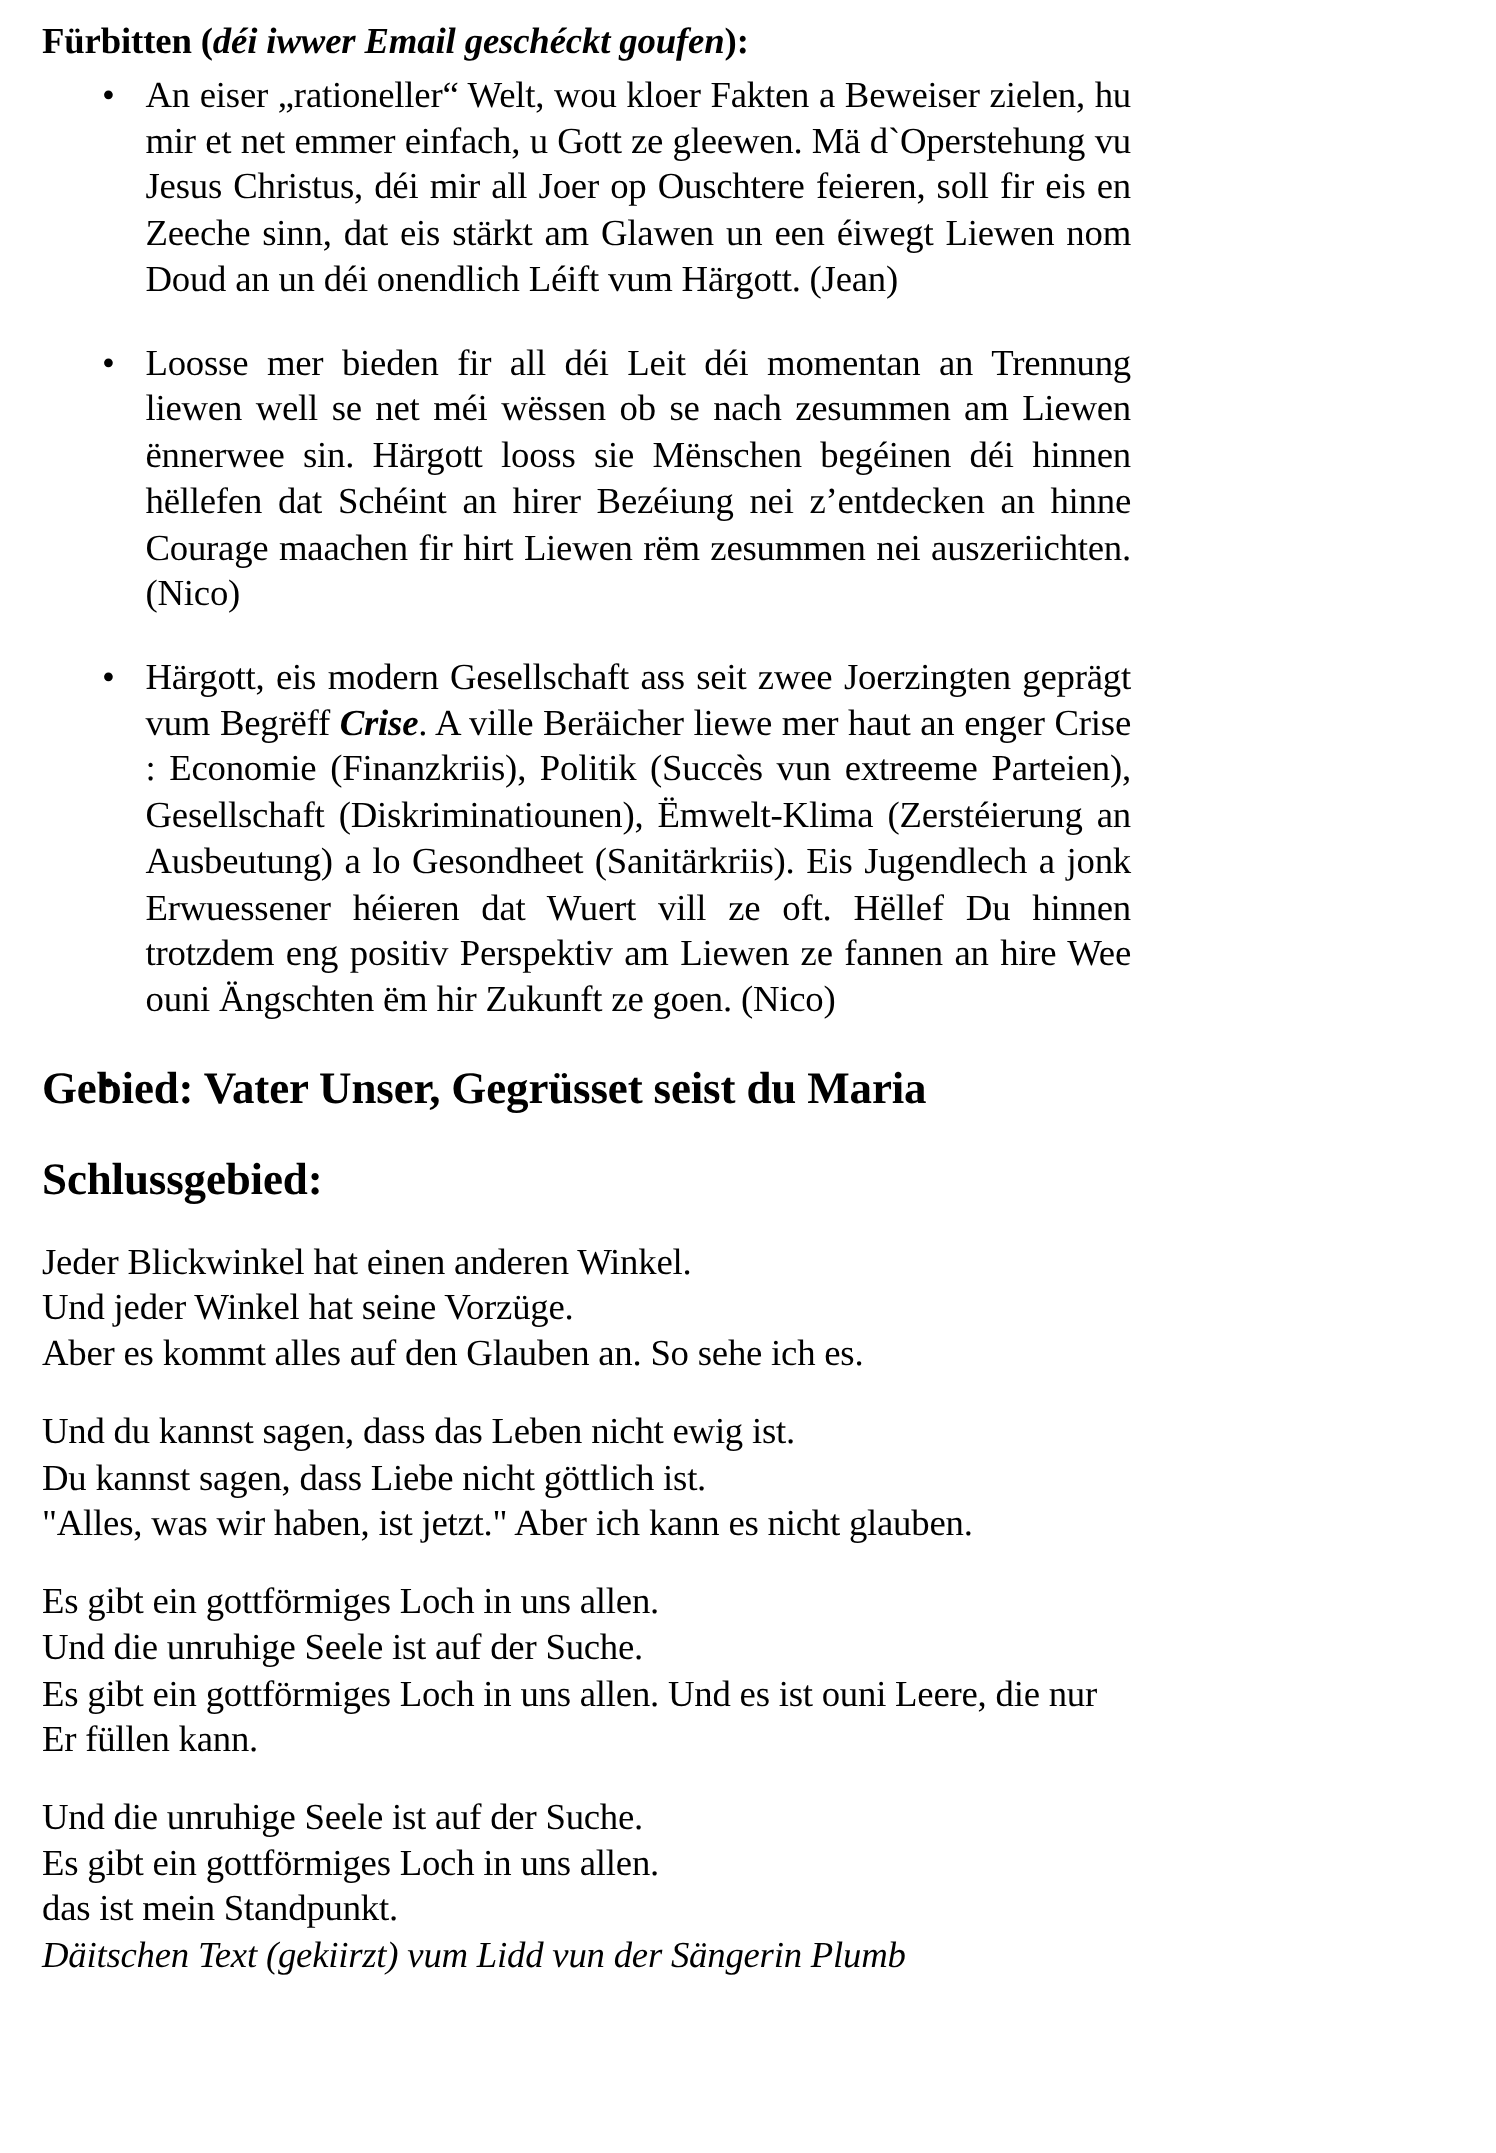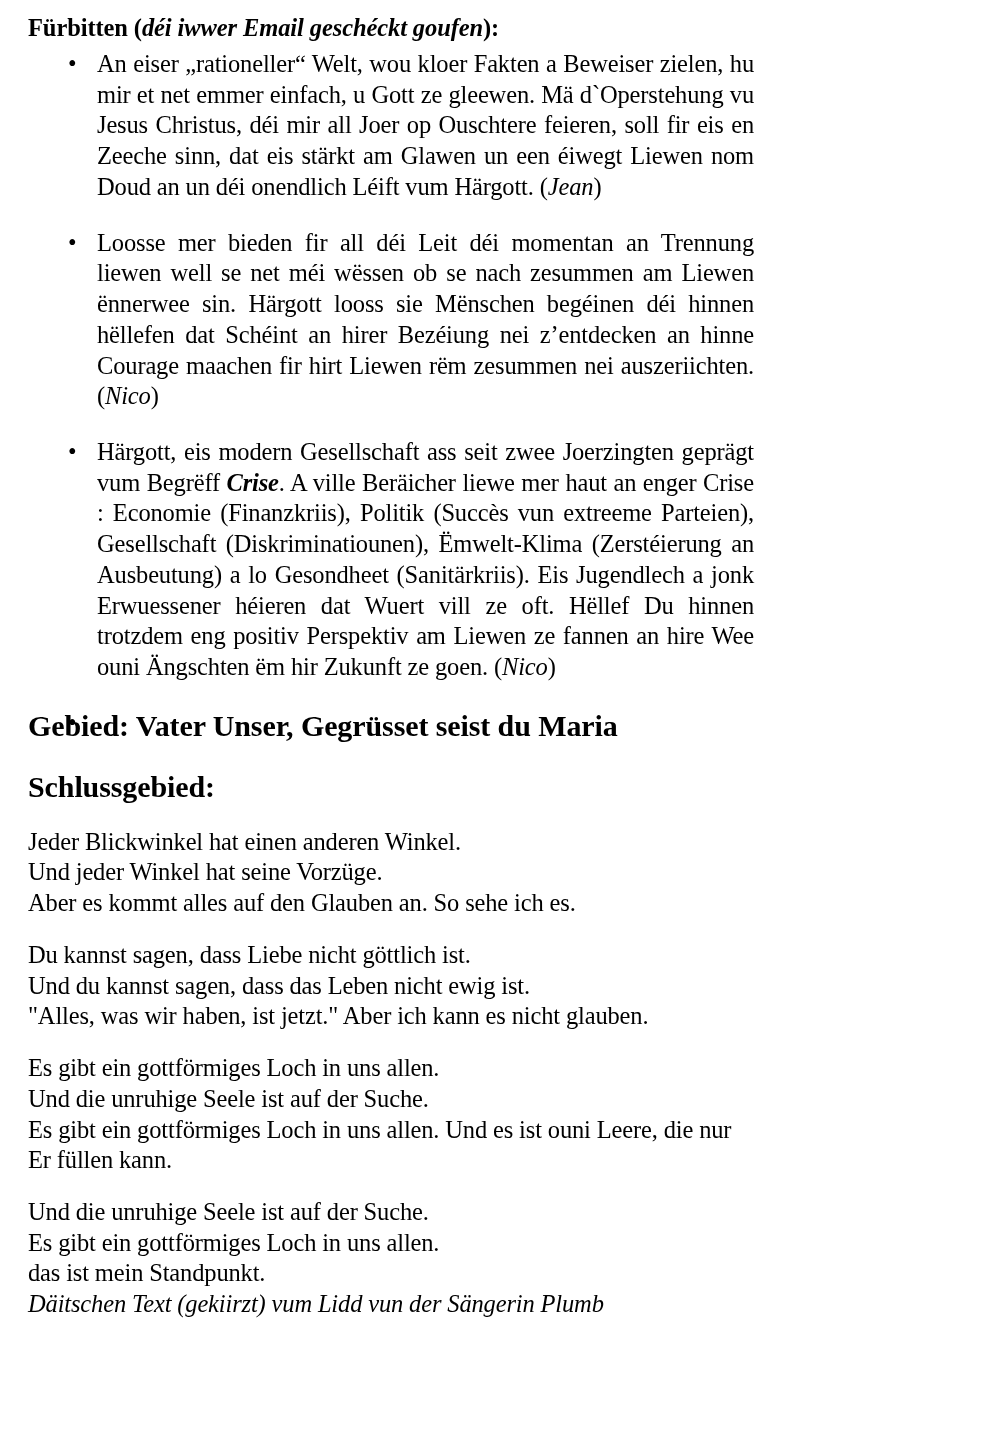--- a/index.html
+++ b/index.html
@@ -66,21 +66,21 @@
     text-align: left;
   }
   ul.bullets > li .bullet-dot {
     position: absolute;
     left: 40px;
     top: 0;
     font-size: 24.5px;
     line-height: 1.255;
   }
   .bi { font-style: italic; font-weight: bold; }
-  .i  { font-style: italic; }
+  .i  { }
 
   
   .stanza {
     font-size: 24.5px;
     line-height: 1.255;
     margin: 0 0 21px 0;
     text-align: left;
     letter-spacing: -0.15px;
   }
   .stanza:last-of-type { margin-bottom: 0; }
@@ -127,22 +127,22 @@
 
   <h2 class="subheading sub-gap-2">Schlussgebied:</h2>
 
   <p class="stanza stanza-top">
     <span class="line">Jeder Blickwinkel hat einen anderen Winkel.</span>
     <span class="line">Und jeder Winkel hat seine Vorzüge.</span>
     <span class="line">Aber es kommt alles auf den Glauben an. So sehe ich es.</span>
   </p>
 
   <p class="stanza">
+    <span class="line">Und du kannst sagen, dass das Leben nicht ewig ist.</span>
     <span class="line">Du kannst sagen, dass Liebe nicht göttlich ist.</span>
-    <span class="line">Und du kannst sagen, dass das Leben nicht ewig ist.</span>
     <span class="line">"Alles, was wir haben, ist jetzt." Aber ich kann es nicht glauben.</span>
   </p>
 
   <p class="stanza">
     <span class="line">Es gibt ein gottförmiges Loch in uns allen.</span>
     <span class="line">Und die unruhige Seele ist auf der Suche.</span>
     <span class="line wrap">Es gibt ein gottförmiges Loch in uns allen. Und es ist ouni Leere, die nur Er füllen kann.</span>
   </p>
 
   <p class="stanza">

